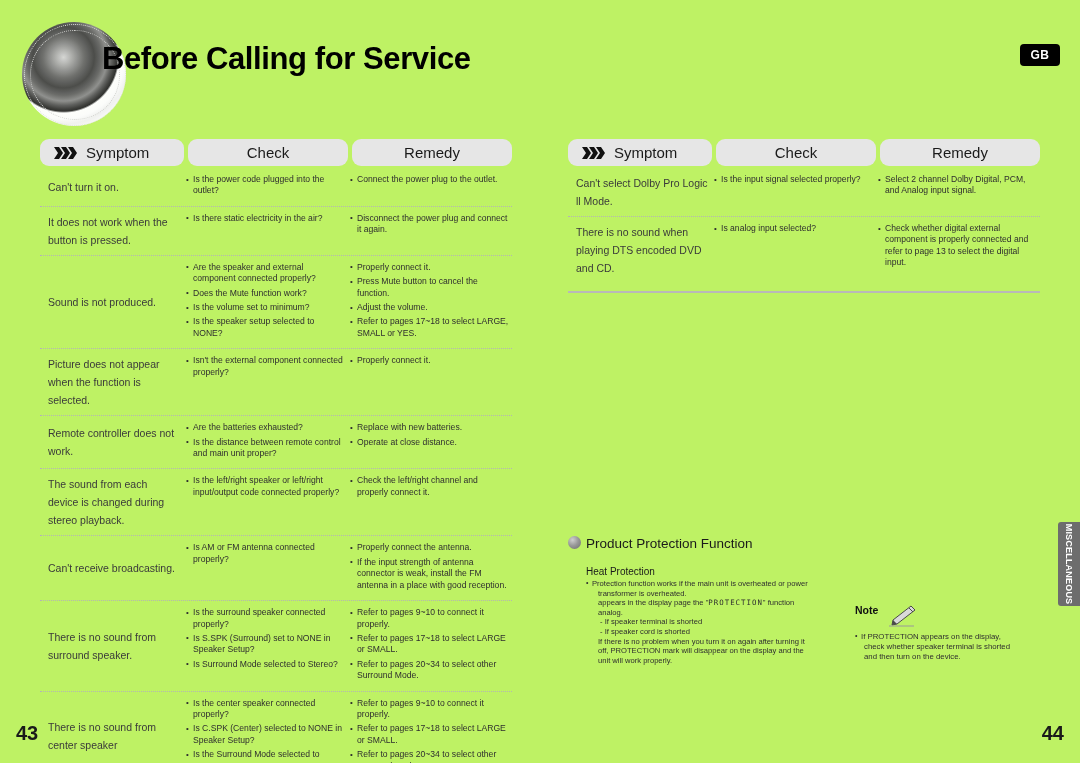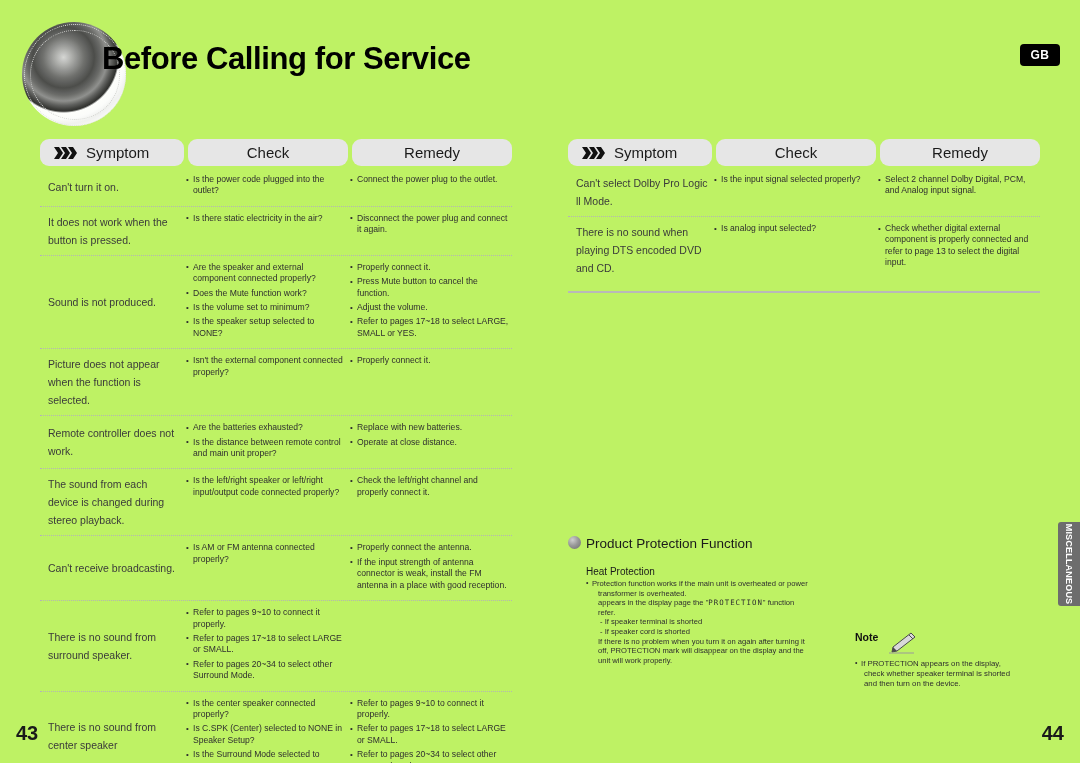--- a/index.html
+++ b/index.html
@@ -212,21 +212,20 @@
   
   .note {
     position: absolute;
     left: 855px; top: 604px;
     width: 190px;
   }
   .note-head {
     display: flex; align-items: flex-start; gap: 9px;
     position: relative;
     height: 28px;
-    margin-top: 27px;
   }
   .note-label {
     font-size: 10.5px;
     font-weight: bold;
     color: #111;
   }
   .pencil-icon { width: 30px; height: 24px; }
   .note-text {
     font-size: 7.8px;
     line-height: 10px;
@@ -398,20 +397,27 @@
             <ul class="bl">
               <li>Properly connect the antenna.</li>
               <li>If the input strength of antenna connector is weak, install the FM antenna in a place with good reception.</li>
             </ul>
           </div>
         </div>
         <div class="row">
           <div class="col-symptom" style="display: flex; align-items: center;">
             <div class="sym-text">There is no sound from surround speaker.</div>
           </div>
+          <div class="col-check">
+            <ul class="bl">
+              <li>Is the surround speaker connected properly?</li>
+              <li>Is  S.SPK (Surround) set to NONE in Speaker Setup?</li>
+              <li>Is Surround Mode selected to Stereo?</li>
+            </ul>
+          </div>
           <div class="col-remedy">
             <ul class="bl">
               <li>Refer to pages 9~10 to connect it properly.</li>
               <li>Refer to pages 17~18 to select LARGE or SMALL.</li>
               <li>Refer to pages 20~34 to select other Surround Mode.</li>
             </ul>
           </div>
         </div>
         <div class="row">
           <div class="col-symptom" style="display: flex; align-items: center;">
@@ -494,21 +500,21 @@
     <div class="pp-title-row">
       <div class="pp-bullet"></div>
       <div class="pp-title">Product Protection Function</div>
     </div>
     <div class="pp-body">
       <div class="pp-sub">Heat Protection</div>
       <div class="pp-para">
         <span>Protection function works if the main unit is overheated or power</span>
         <span class="pp-ind">transformer is overheated.</span>
         <span class="pp-ind"><span>appears in the display page the "</span><span class="pp-mono">PROTECTION</span><span>" function</span></span>
-        <span class="pp-ind">refer.</span>
+        <span class="pp-ind">analog.</span>
         <span class="pp-dash">- If speaker terminal is shorted</span>
         <span class="pp-dash">- If speaker cord is shorted</span>
         <span class="pp-ind">If there is no problem when you turn it on again after turning it</span>
         <span class="pp-ind">off, PROTECTION mark will disappear on the display and the</span>
         <span class="pp-ind">unit will work properly.</span>
       </div>
     </div>
   </div>
 
   <div class="note">

